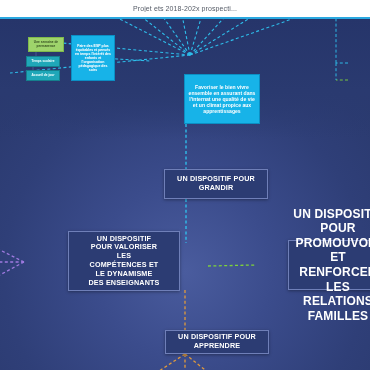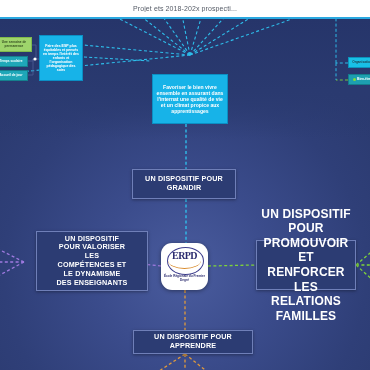--- a/index.html
+++ b/index.html
@@ -32,21 +32,21 @@
   }
   
   .canvas .topband{
     position:absolute;left:0;top:0;width:370px;height:120px;
     background:linear-gradient(180deg,#26356a 0%,#2a3a70 60%,rgba(45,60,118,0) 100%);
   }
 
   svg.links{position:absolute;left:0;top:0;width:370px;height:351px;}
 
   
-  .node{position:absolute;box-sizing:border-box;text-align:center;}
+  .node{position:absolute;box-sizing:border-box;text-align:center;margin-left:32px;}
 
   .node.dark{
     background:#2c3c73;
     border:1px solid #6f7fb8;
     color:#ffffff;
     font-weight:bold;
     letter-spacing:.15px;
     line-height:1.22;
     box-shadow:0 1px 3px rgba(0,0,0,.35);
   }
@@ -87,21 +87,21 @@
   }
 
   .blur{
     filter:blur(.35px);
     text-shadow:0 0 1px rgba(255,255,255,.25);
   }
 
   
   #n-grandir{left:132px;top:150px;width:104px;height:30px;
     display:flex;align-items:center;justify-content:center;font-size:7.2px;padding:0 3px;}
-  #n-apprendre{left:133px;top:311px;width:120px;height:24px;
+  #n-apprendre{left:133px;top:311px;width:104px;height:24px;
     display:flex;align-items:center;justify-content:center;font-size:7.2px;padding:0 3px;}
   #n-enseignants{left:36px;top:212px;width:112px;height:60px;
     display:flex;align-items:center;justify-content:center;font-size:7.2px;padding:0 19px;}
   #n-familles{left:256px;top:221px;width:100px;height:50px;
     display:flex;align-items:center;justify-content:center;font-size:12px;padding:0 3px;}
 
   #n-bienvivre{left:152px;top:55px;width:76px;height:50px;
     display:flex;align-items:center;justify-content:center;font-size:5.1px;padding:1px 3px;}
 
   #n-internat{left:39px;top:16px;width:44px;height:46px;
@@ -237,21 +237,15 @@
     <div class="node dark" id="n-familles">UN DISPOSITIF POUR PROMOUVOIR ET RENFORCER LES RELATIONS FAMILLES</div>
 
     <div class="node dark" id="n-apprendre">UN DISPOSITIF POUR APPRENDRE</div>
 
     <div class="node minicyan blur" id="n-r1">Organisation</div>
     <div class="node minidark blur" id="n-r2">
       <span class="dot"></span>
         <span>Bien-être</span>
     </div>
 
-    <div id="logo">
-      <div class="ring"></div>
-      <div class="erpd">ERPD</div>
-      <div class="swoop"></div>
-      <div class="sub">École Régionale du Premier Degré</div>
-    </div>
 
   </div>
 </div>
 
 </body></html>

